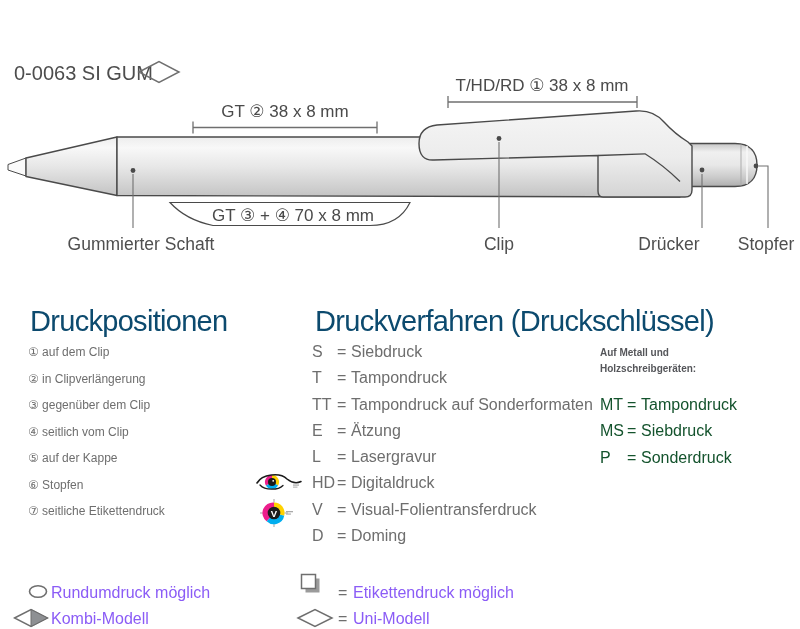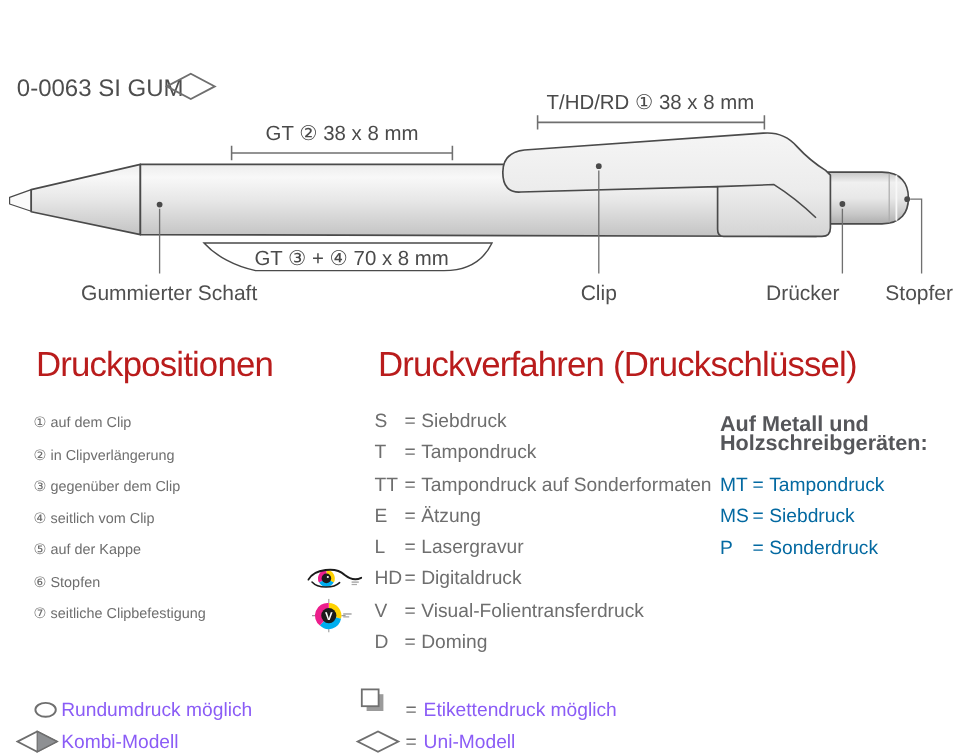--- a/index.html
+++ b/index.html
@@ -3,37 +3,37 @@
 <meta charset="utf-8">
 <style>
   html,body{margin:0;padding:0;background:#fff;}
   #page{
     position:relative;width:800px;height:629px;background:#ffffff;overflow:hidden;
     font-family:"Liberation Sans","DejaVu Sans",sans-serif;color:#6e6e6e;margin-top:14px;
   }
   svg{font-family:"Liberation Sans","DejaVu Sans",sans-serif;}
   #pen-diagram{position:absolute;left:0;top:0;}
   .section-title{
-    position:absolute;top:274px;font-size:29px;letter-spacing:-0.7px;
-    color:#b91c1c;white-space:nowrap;
+    position:absolute;top:291px;font-size:29px;letter-spacing:-0.7px;
+    color:#0c4a6e;white-space:nowrap;
   }
   #positions-title{left:30px;}
   #methods-title{left:315px;}
   
   #positions-list{position:absolute;left:28px;top:325px;font-size:12px;color:#6e6e6e;}
   #positions-list .prow{line-height:26.5px;white-space:nowrap;}
   
   #methods-list{position:absolute;left:312px;top:325px;font-size:16px;color:#6e6e6e;}
   .mrow{display:flex;line-height:26.3px;white-space:nowrap;}
   .mcode{width:25px;flex:none;}
   .meq{width:14px;flex:none;}
   
-  #metal-title{position:absolute;left:600px;top:331px;font-size:18px;line-height:16px;
+  #metal-title{position:absolute;left:600px;top:331px;font-size:10px;line-height:16px;
     font-weight:bold;color:#55565a;white-space:nowrap;}
-  #metal-list{position:absolute;left:600px;top:378px;font-size:16px;color:#0369a1;}
+  #metal-list{position:absolute;left:600px;top:378px;font-size:16px;color:#14532d;}
   #metal-list .mcode{width:27px;}
   
   .abs-icon{position:absolute;}
   #hd-eye-icon{left:256px;top:457px;}
   #visual-v-icon{left:260px;top:485px;}
   
   .legend-label{font-size:16px;color:#8b5cf6;white-space:nowrap;}
   .legend-eqrow{position:absolute;display:flex;font-size:16px;color:#6e6e6e;white-space:nowrap;}
   .legend-eqrow .meq{width:15px;}
   #legend-rundum-icon{left:28px;top:570px;}
@@ -128,21 +128,21 @@
   <div class="section-title" id="positions-title">Druckpositionen</div>
   <div class="section-title" id="methods-title">Druckverfahren (Druckschlüssel)</div>
 
   <div id="positions-list">
     <div class="prow">① auf dem Clip</div>
     <div class="prow">② in Clipverlängerung</div>
     <div class="prow">③ gegenüber dem Clip</div>
     <div class="prow">④ seitlich vom Clip</div>
     <div class="prow">⑤ auf der Kappe</div>
     <div class="prow">⑥ Stopfen</div>
-    <div class="prow">⑦ seitliche Clipbefestigung</div>
+    <div class="prow">⑦ seitliche Etikettendruck</div>
   </div>
 
   <div id="methods-list">
     <div class="mrow">
       <span class="mcode">S</span>
       <span class="meq">=</span>
       <span class="mname">Siebdruck</span>
     </div>
     <div class="mrow">
       <span class="mcode">T</span>

